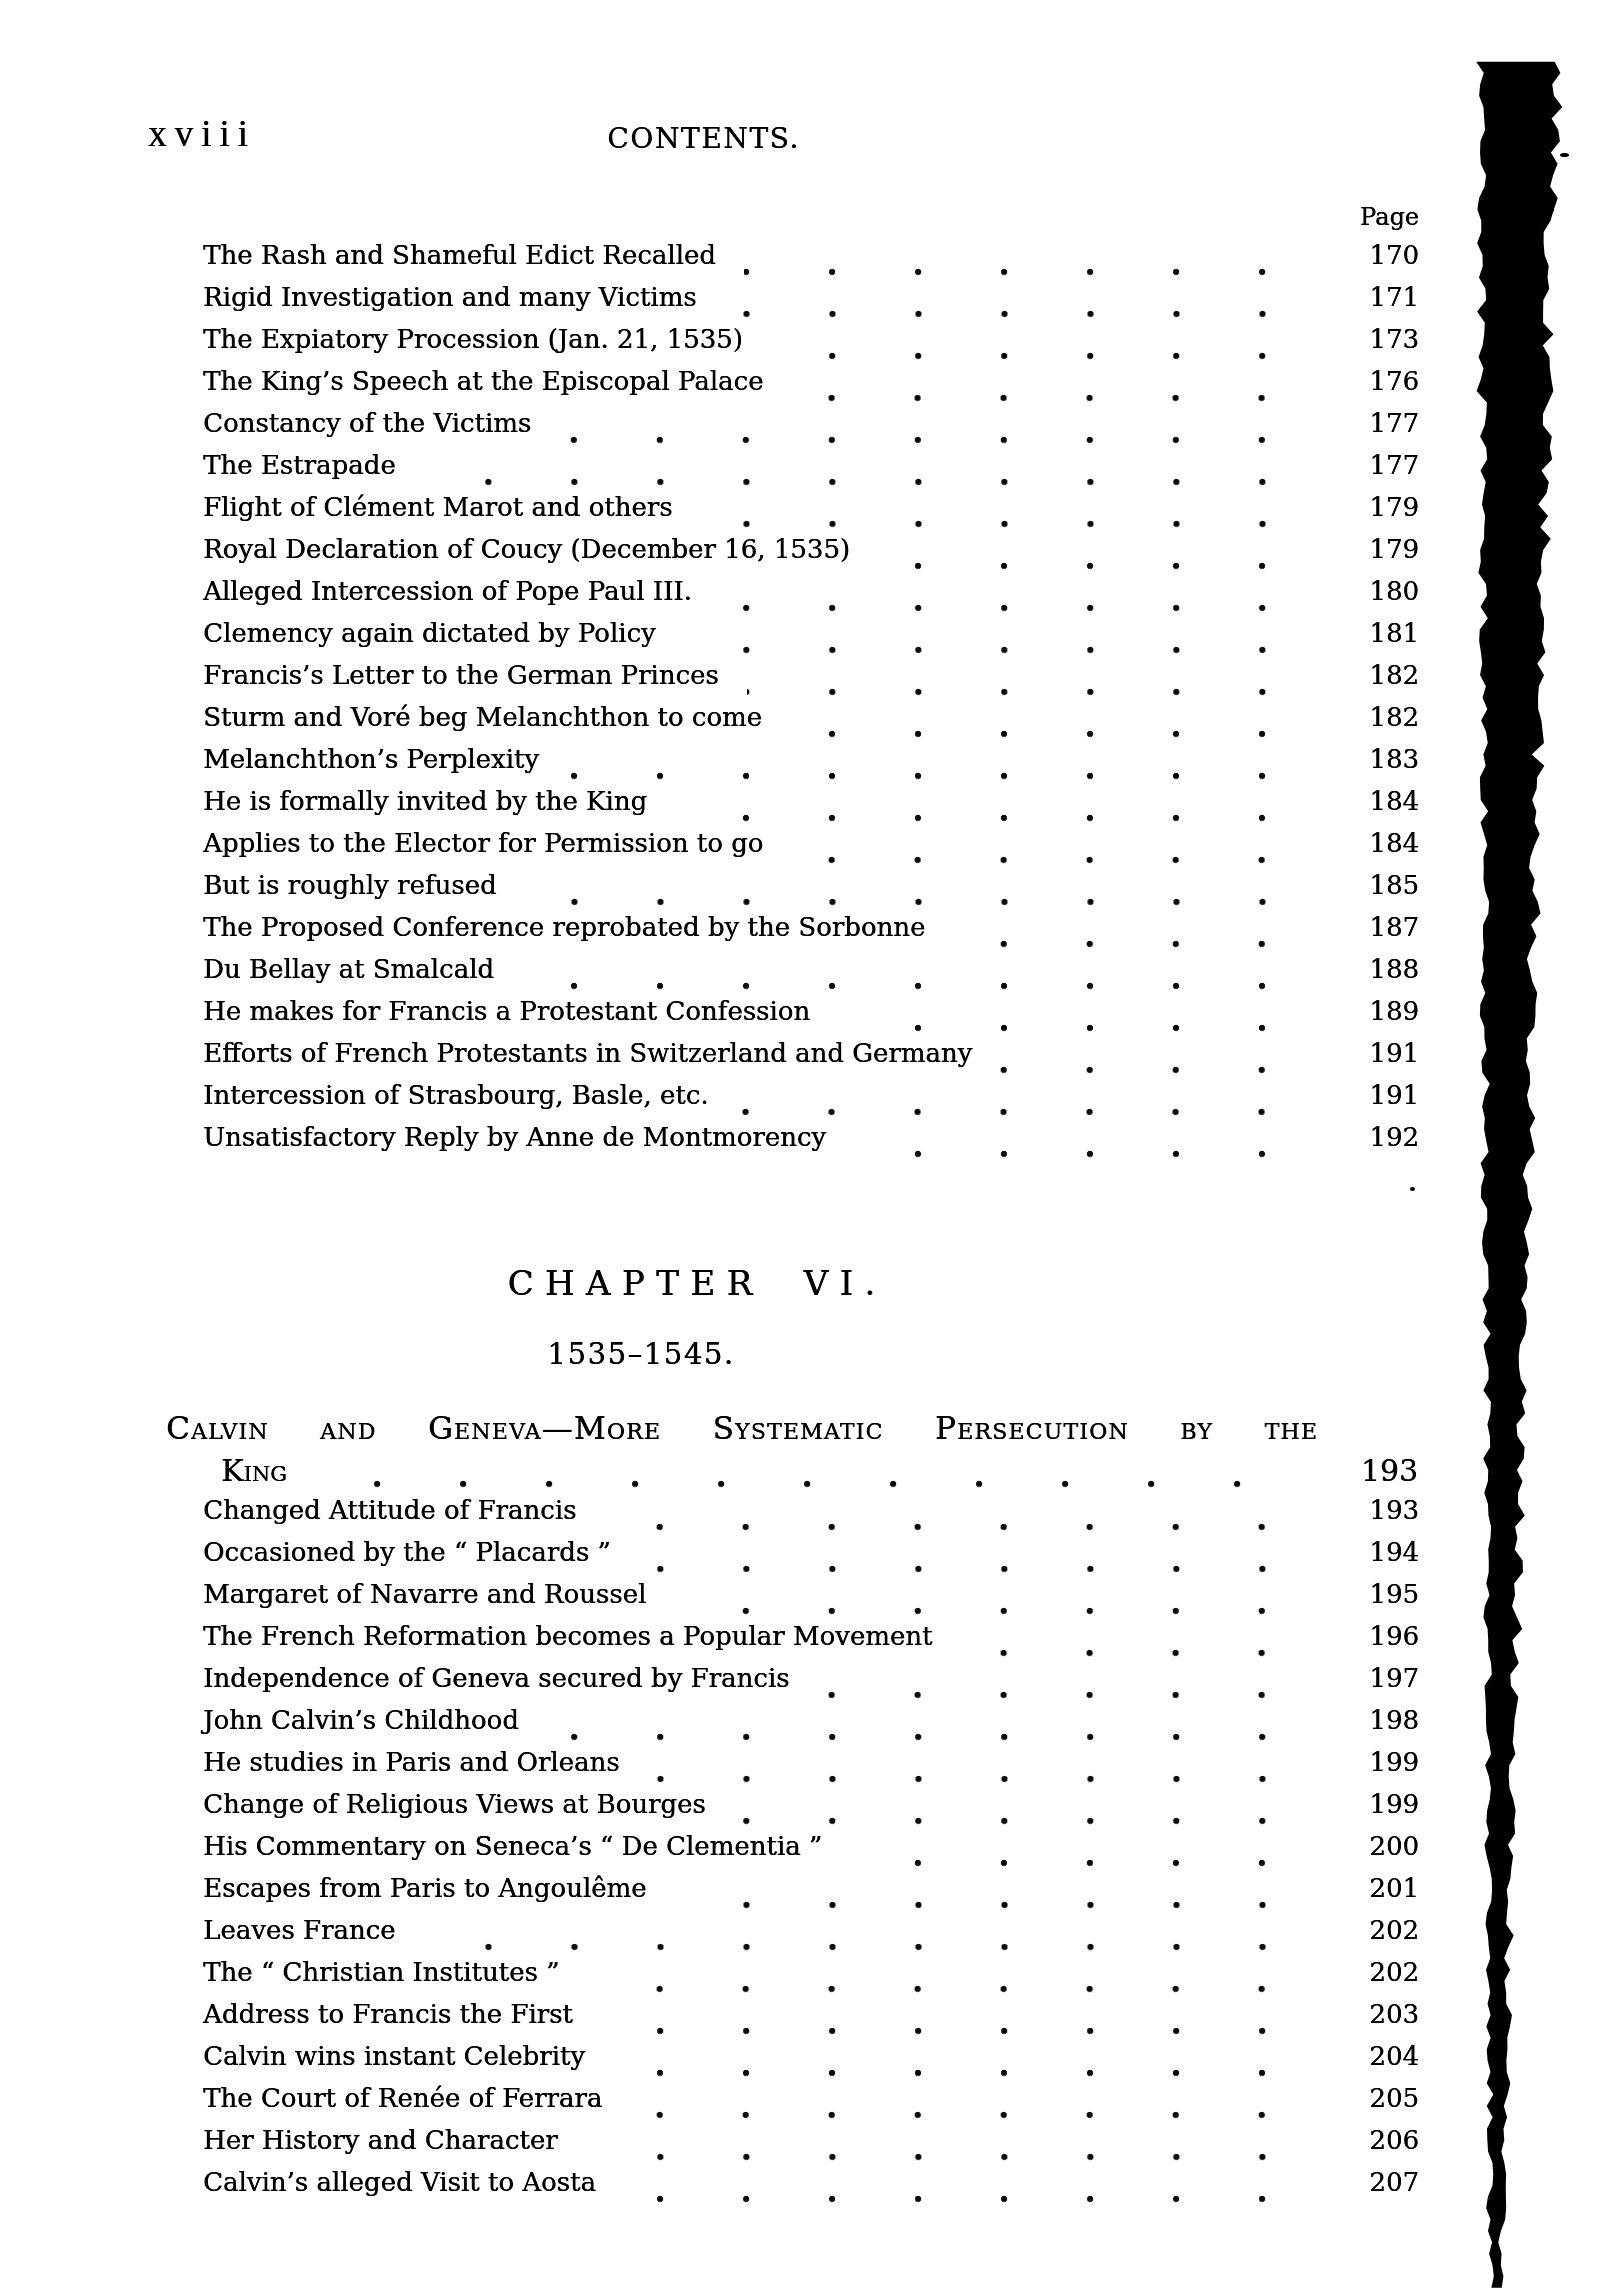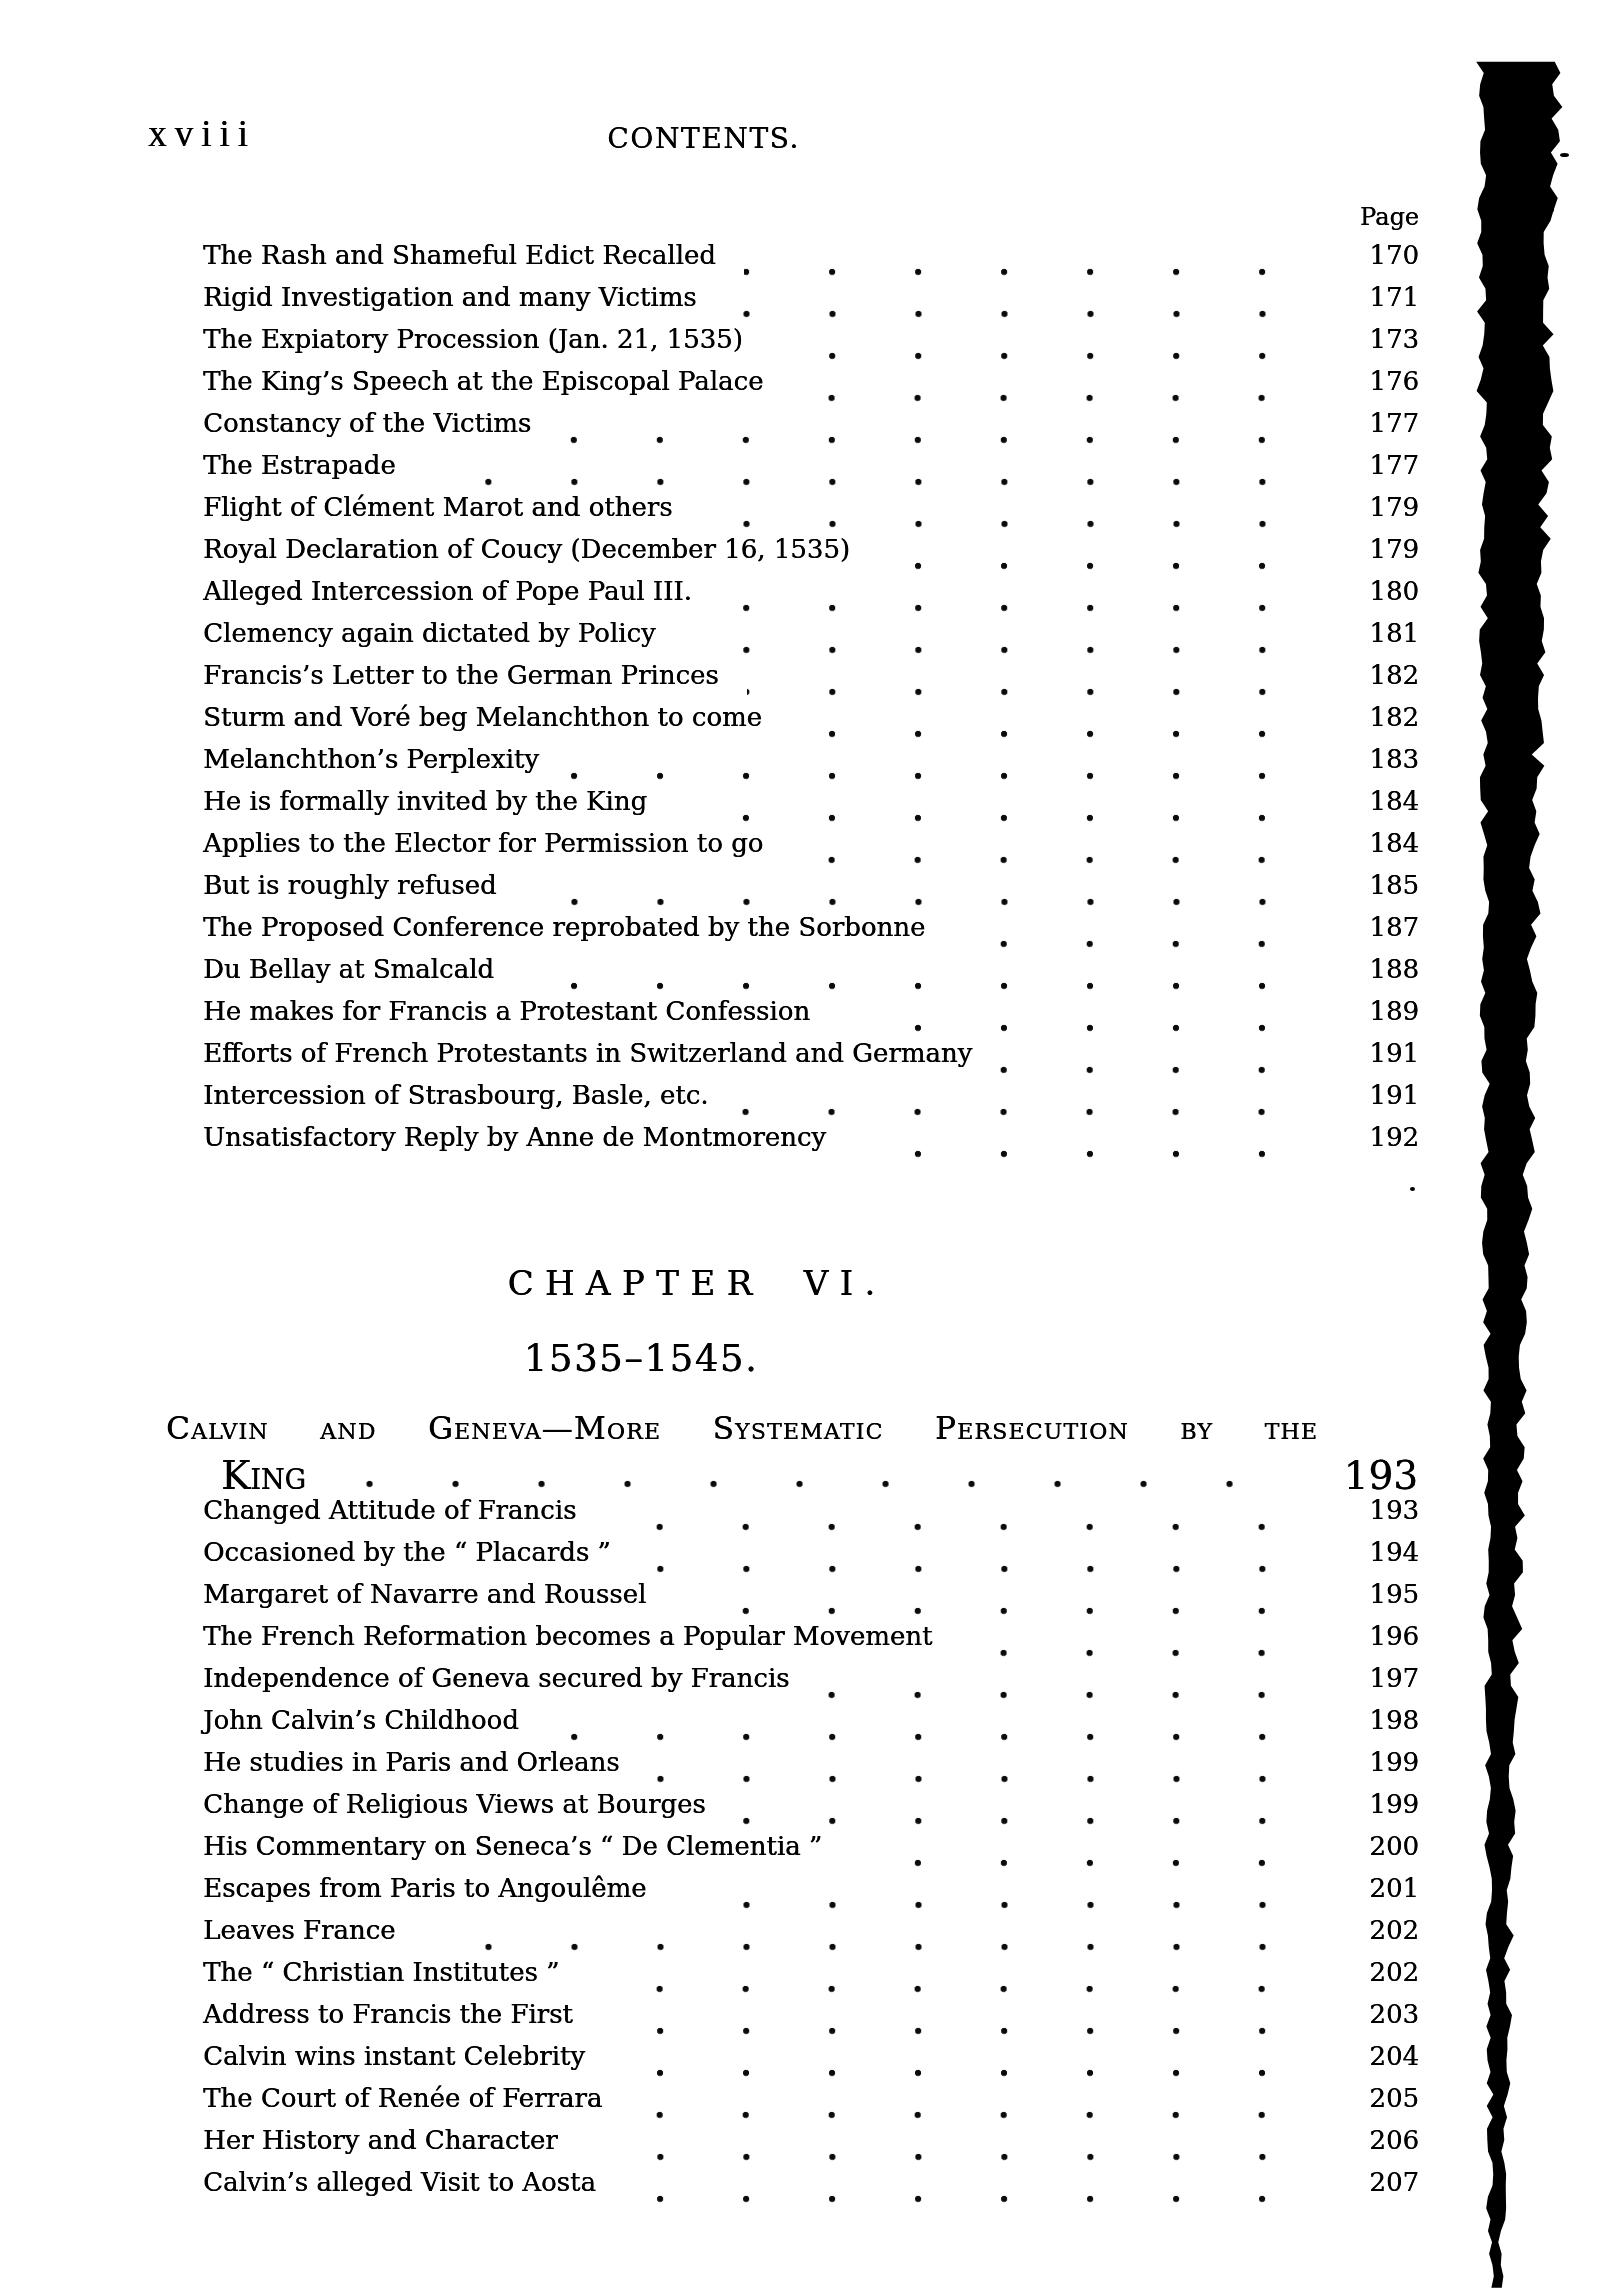--- a/index.html
+++ b/index.html
@@ -51,37 +51,37 @@
   .pagenum { flex:0 0 auto; min-width:67px; text-align:right; }
 
   
   .chapter-heading {
     position:absolute; top:1263px; left:0; width:1394px;
     text-align:center; font-size:34px; letter-spacing:11.4px; word-spacing:18px;
     text-shadow:0.5px 0 currentColor;
   }
   .chapter-dates {
     position:absolute; top:1337px; left:0; width:1282px;
-    text-align:center; font-size:37px; letter-spacing:1.6px;
+    text-align:center; font-size:29px; letter-spacing:1.6px;
     text-shadow:0.4px 0 currentColor;
   }
   .chapter-title {
     position:absolute; left:166px; top:1409px; width:1252px;
     font-size:31px; font-variant:small-caps;
     text-shadow:0.4px 0 currentColor;
   }
   .chapter-title .line1 {
     width:1152px;
     text-align:justify; text-align-last:justify;
     letter-spacing:1.2px; word-spacing:6.5px;
     line-height:39px;
   }
   .chapter-title .line2 {
     display:flex; align-items:baseline; margin-top:4.9px;
-    font-size:39px; height:41px;gap:24px;
+    font-size:30px; height:41px;gap:24px;
   }
   .chapter-title .line2 .indent { padding-left:55px; }
 
   
   .binding-svg { position:absolute; inset:0; pointer-events:none; }
   .speck { position:absolute; background:#000; border-radius:50%; }
 </style>
 </head>
 <body>
 

